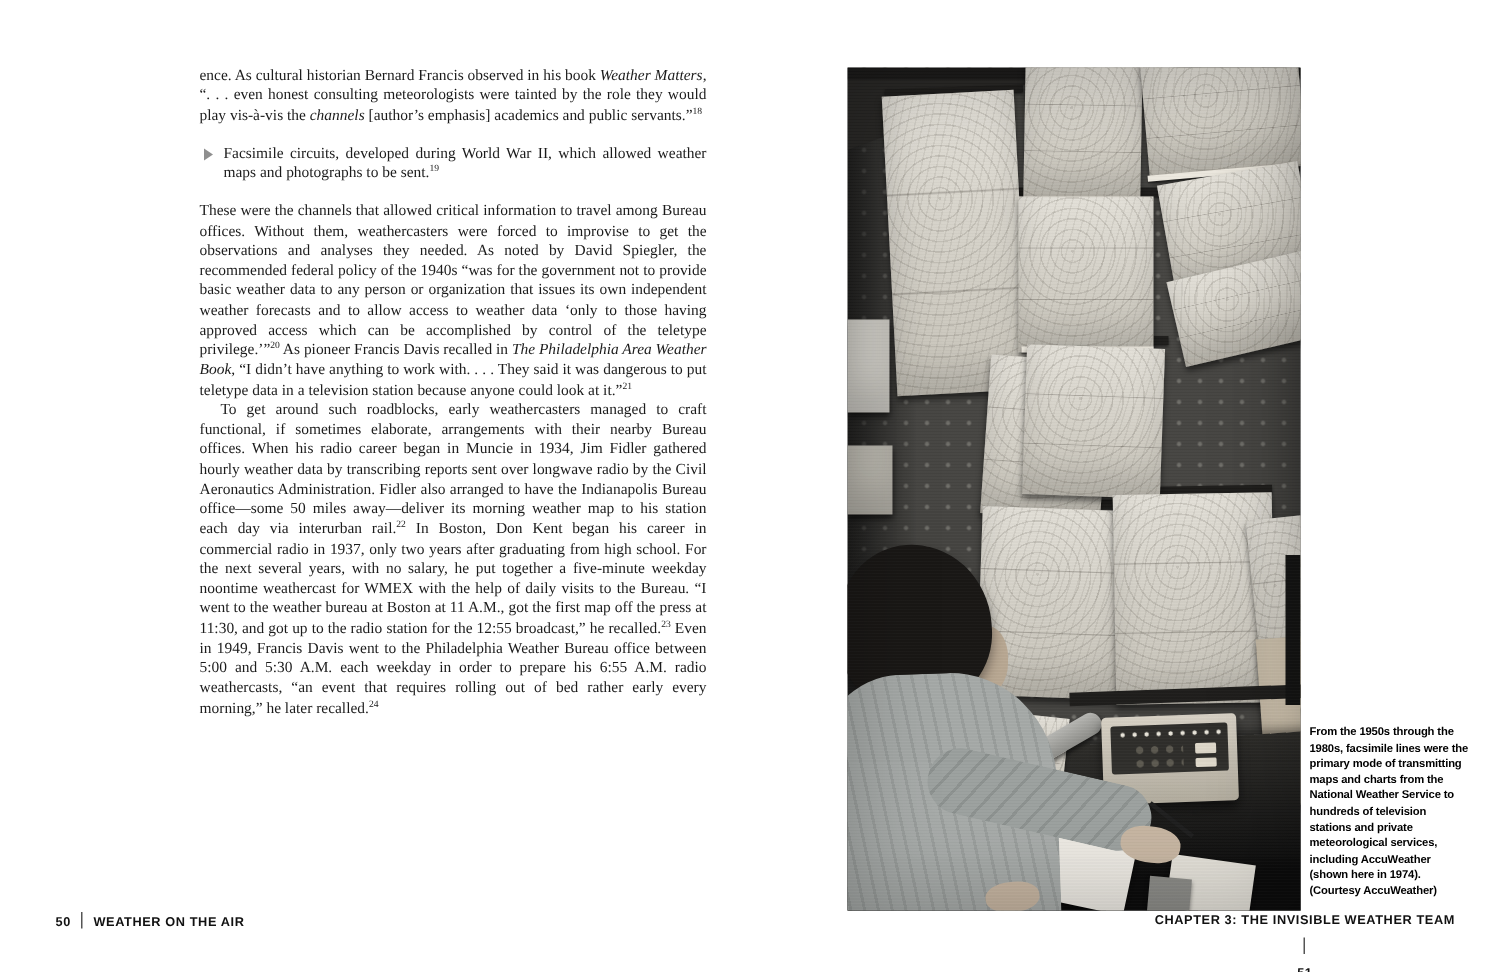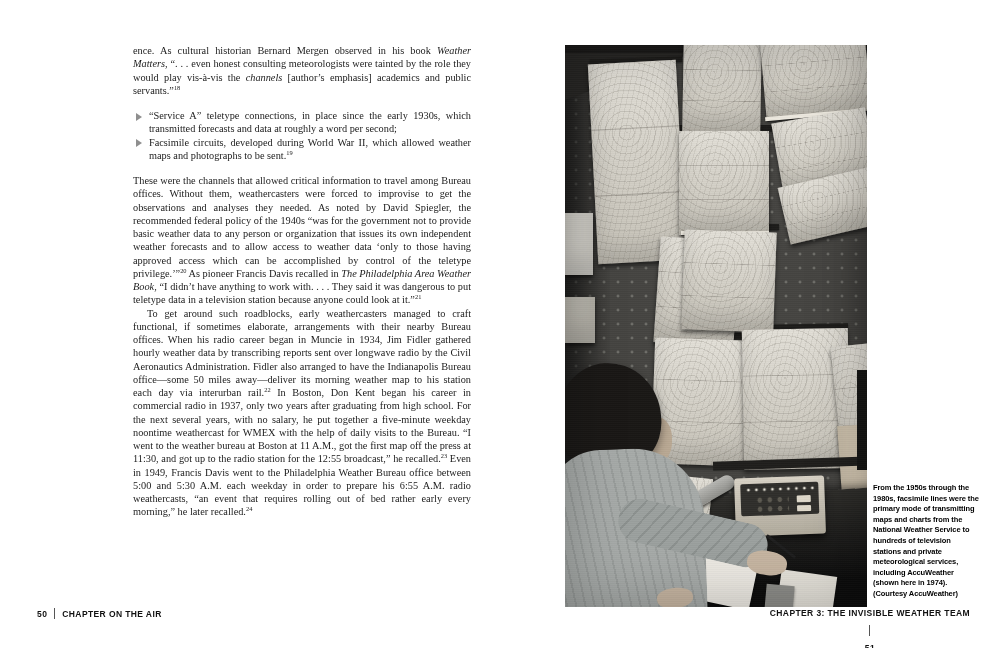--- a/index.html
+++ b/index.html
@@ -97,27 +97,23 @@
   .caption{position:absolute;left:873px;top:483px;width:107px;
            font-family:"Liberation Sans",sans-serif;font-weight:bold;
            font-size:7.5px;line-height:10.6px;color:#000;letter-spacing:-0.1px;}
 </style>
 </head>
 <body>
 
 <div class="spread">
 
   <div class="text-col">
-    <p><span>ence. As cultural historian Bernard Mergen observed in his book </span><i>Weather Matters</i><span>, “. . . even honest consulting meteorologists were tainted by the role they would play vis-à-vis the </span><i>channels</i><span> [author’s emphasis] academics and public servants.”</span><sup>18</sup></p>
+    <p><span>ence. As cultural historian Bernard Francis observed in his book </span><i>Weather Matters</i><span>, “. . . even honest consulting meteorologists were tainted by the role they would play vis-à-vis the </span><i>channels</i><span> [author’s emphasis] academics and public servants.”</span><sup>18</sup></p>
 
     <div class="bullets">
-      <div class="bullet-row">
-        <span class="bullet-marker"></span>
-        <span class="bullet-text"><span>“Service A” teletype connections, in place since the early 1930s, which transmitted forecasts and data at roughly a word per second;</span></span>
-      </div>
       <div class="bullet-row">
         <span class="bullet-marker"></span>
         <span class="bullet-text"><span>Facsimile circuits, developed during World War II, which allowed weather maps and photographs to be sent.</span><sup>19</sup></span>
       </div>
     </div>
 
     <p><span>These were the channels that allowed critical information to travel among Bureau offices. Without them, weathercasters were forced to improvise to get the observations and analyses they needed. As noted by David Spiegler, the recommended federal policy of the 1940s “was for the government not to provide basic weather data to any person or organization that issues its own independent weather forecasts and to allow access to weather data ‘only to those having approved access which can be accomplished by control of the teletype privilege.’”</span><sup>20</sup><span> As pioneer Francis Davis recalled in </span><i>The Philadelphia Area Weather Book</i><span>, “I didn’t have anything to work with. . . . They said it was dangerous to put teletype data in a television station because anyone could look at it.”</span><sup>21</sup></p>
     <p class="indent"><span>To get around such roadblocks, early weathercasters managed to craft functional, if sometimes elaborate, arrangements with their nearby Bureau offices. When his radio career began in Muncie in 1934, Jim Fidler gathered hourly weather data by transcribing reports sent over longwave radio by the Civil Aeronautics Administration. Fidler also arranged to have the Indianapolis Bureau office—some 50 miles away—deliver its morning weather map to his station each day via interurban rail.</span><sup>22</sup><span> In Boston, Don Kent began his career in commercial radio in 1937, only two years after graduating from high school. For the next several years, with no salary, he put together a five-minute weekday noontime weathercast for WMEX with the help of daily visits to the Bureau. “I went to the weather bureau at Boston at 11 A.M., got the first map off the press at 11:30, and got up to the radio station for the 12:55 broadcast,” he recalled.</span><sup>23</sup><span> Even in 1949, Francis Davis went to the Philadelphia Weather Bureau office between 5:00 and 5:30 A.M. each weekday in order to prepare his 6:55 A.M. radio weathercasts, “an event that requires rolling out of bed rather early every morning,” he later recalled.</span><sup>24</sup></p>
   </div>
 
@@ -178,21 +174,21 @@
     <div class="pen"></div>
 
     <div class="grain"></div>
   </div>
 
   <div class="caption">From the 1950s through the 1980s, facsimile lines were the primary mode of transmitting maps and charts from the National Weather Service to hundreds of television stations and private meteorological services, including AccuWeather (shown here in 1974). (Courtesy AccuWeather)</div>
 
   <div class="footer footer-left">
     <span>50</span>
     <span class="rule"></span>
-    <span>CHAPTER ON THE AIR</span>
+    <span>WEATHER ON THE AIR</span>
   </div>
   <div class="footer footer-right">
     <span>CHAPTER 3: THE INVISIBLE WEATHER TEAM</span>
     <span class="rule"></span>
     <span>51</span>
   </div>
 
 </div>
 
 </body></html>

